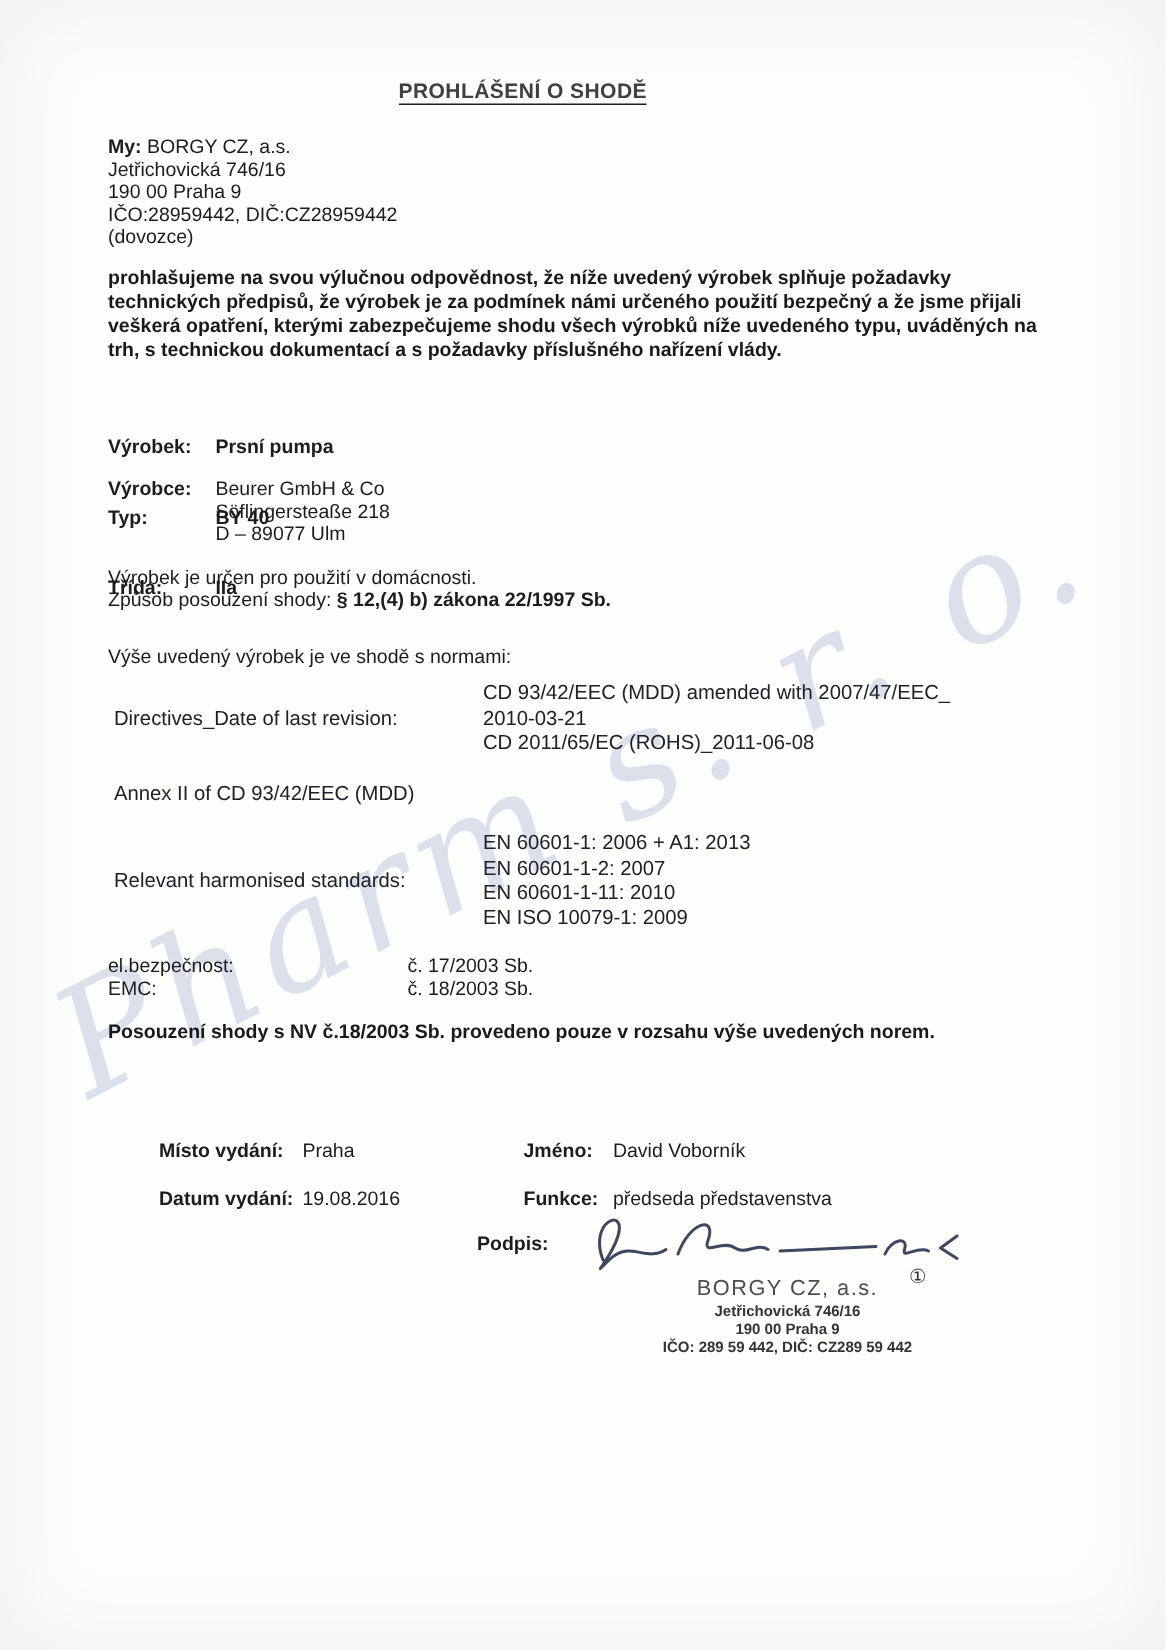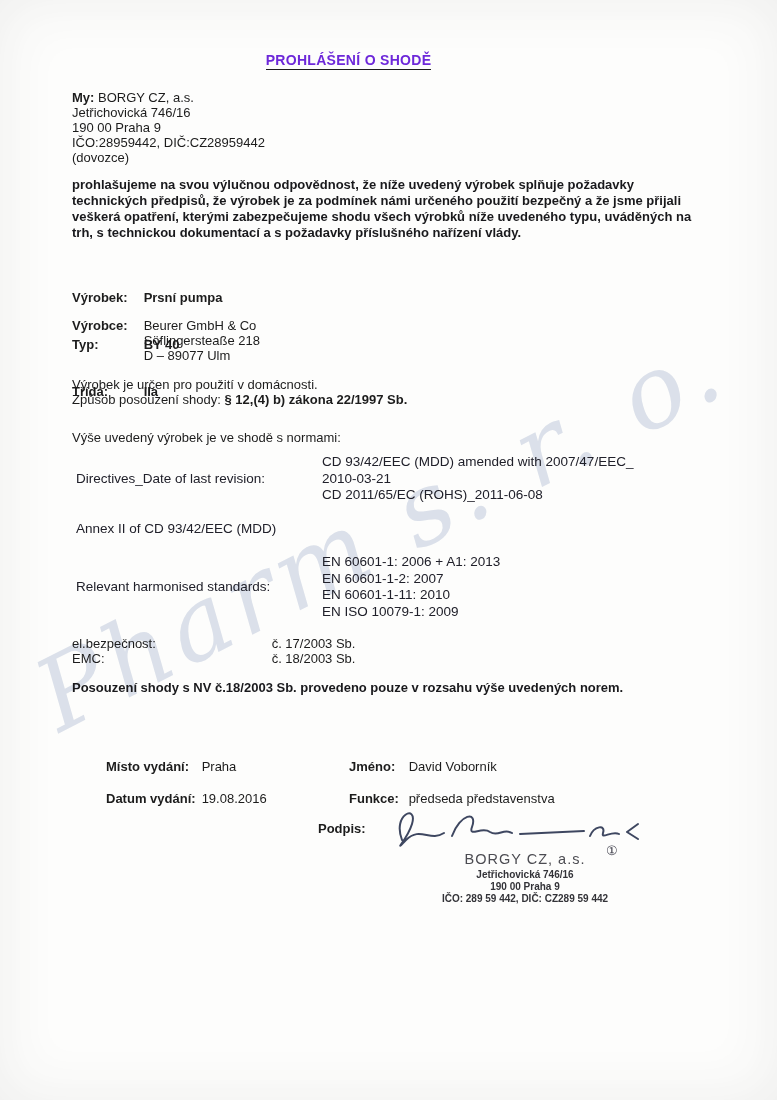--- a/index.html
+++ b/index.html
@@ -27,21 +27,21 @@
     letter-spacing:6px;
     color:rgba(142,160,192,0.30);
     white-space:nowrap;
     text-align:center;
     pointer-events:none;
   }
 
   .title{position:absolute;top:52px;left:0;right:80px;text-align:center;}
   .title-text{
     font-weight:bold;font-size:14px;letter-spacing:.3px;
-    border-bottom:1.5px solid #1c1c1c;padding-bottom:1px;color:#6d28d9;margin-top:18px;
+    border-bottom:1.5px solid #1c1c1c;padding-bottom:1px;color:#404040;margin-top:18px;
   }
 
   .issuer{position:absolute;top:90px;left:72px;}
   .declaration{
     position:absolute;top:177px;left:72px;width:640px;
     font-weight:bold;line-height:16px;color:#19191c;
   }
   .product{position:absolute;top:258px;left:72px;font-weight:bold;line-height:15.5px;}
   .plabel{display:inline-block;width:68px;margin-top:32px;}
   .manufacturer{position:absolute;top:318px;left:72px;line-height:15.5px;}

